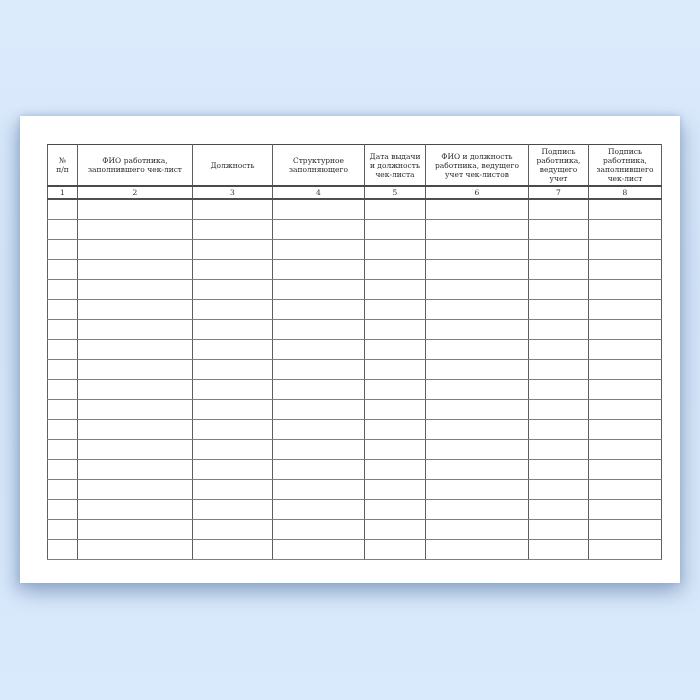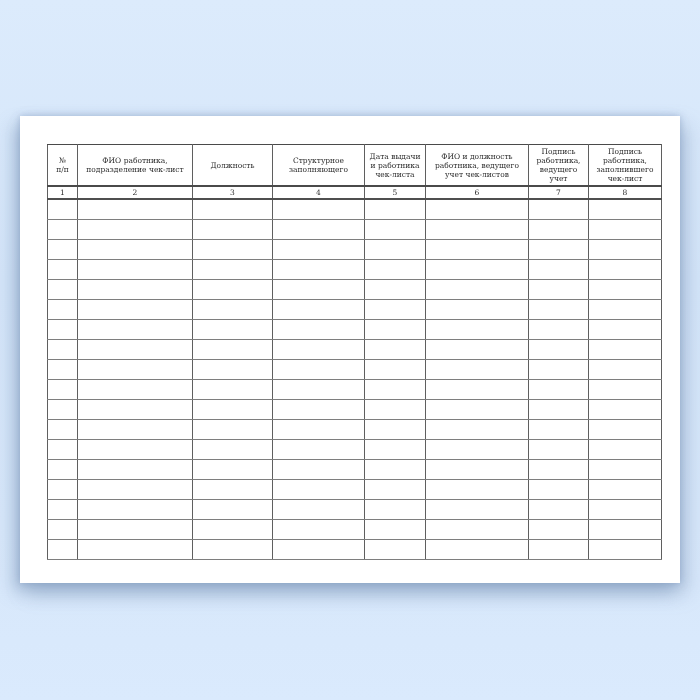--- a/index.html
+++ b/index.html
@@ -86,26 +86,26 @@
       <col style="width:61px">
         <col style="width:103px">
         <col style="width:60px">
         <col style="width:73px">
     </colgroup>
     <tbody>
       <tr class="header-row">
         <td>№
 п/п</td>
         <td>ФИО работника,
-подразделение чек-лист</td>
+заполнившего чек-лист</td>
         <td>Должность</td>
         <td>Структурное
 заполняющего</td>
         <td>Дата выдачи
-и работника
+и должность
 чек-листа</td>
         <td>ФИО и должность
 работника, ведущего
 учет чек-листов</td>
         <td>Подпись
 работника,
 ведущего учет</td>
         <td>Подпись
 работника,
 заполнившего

